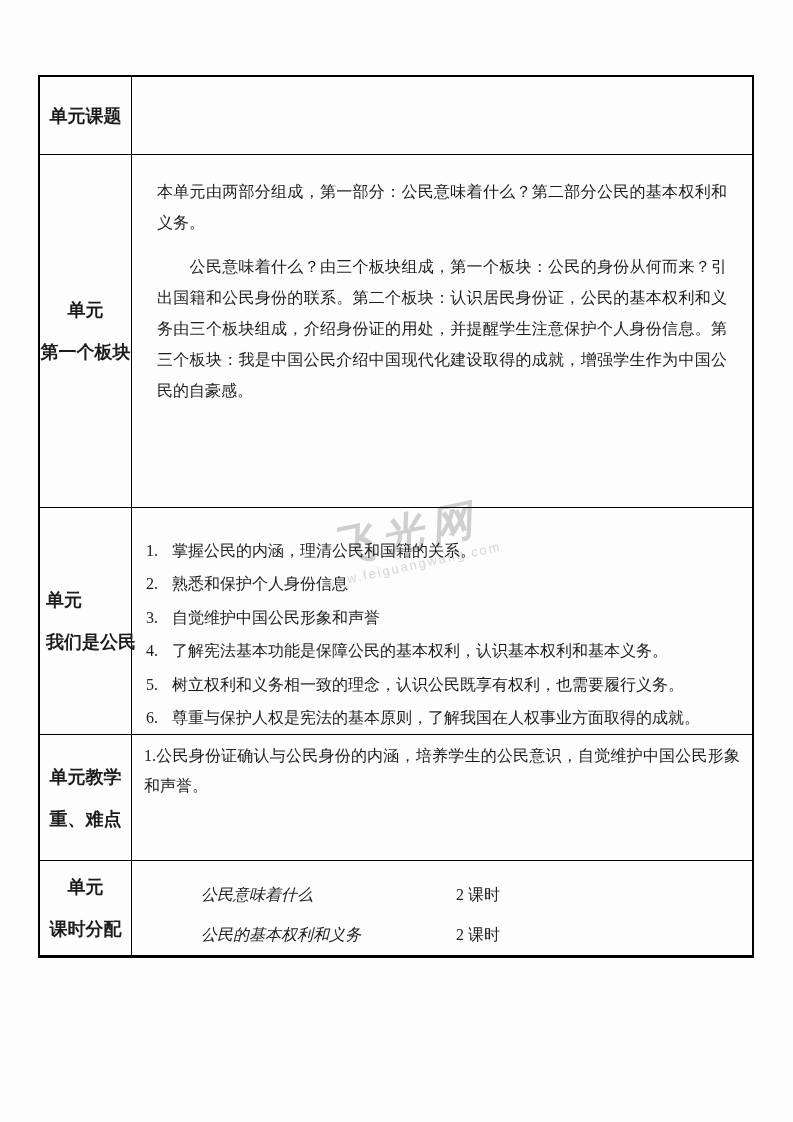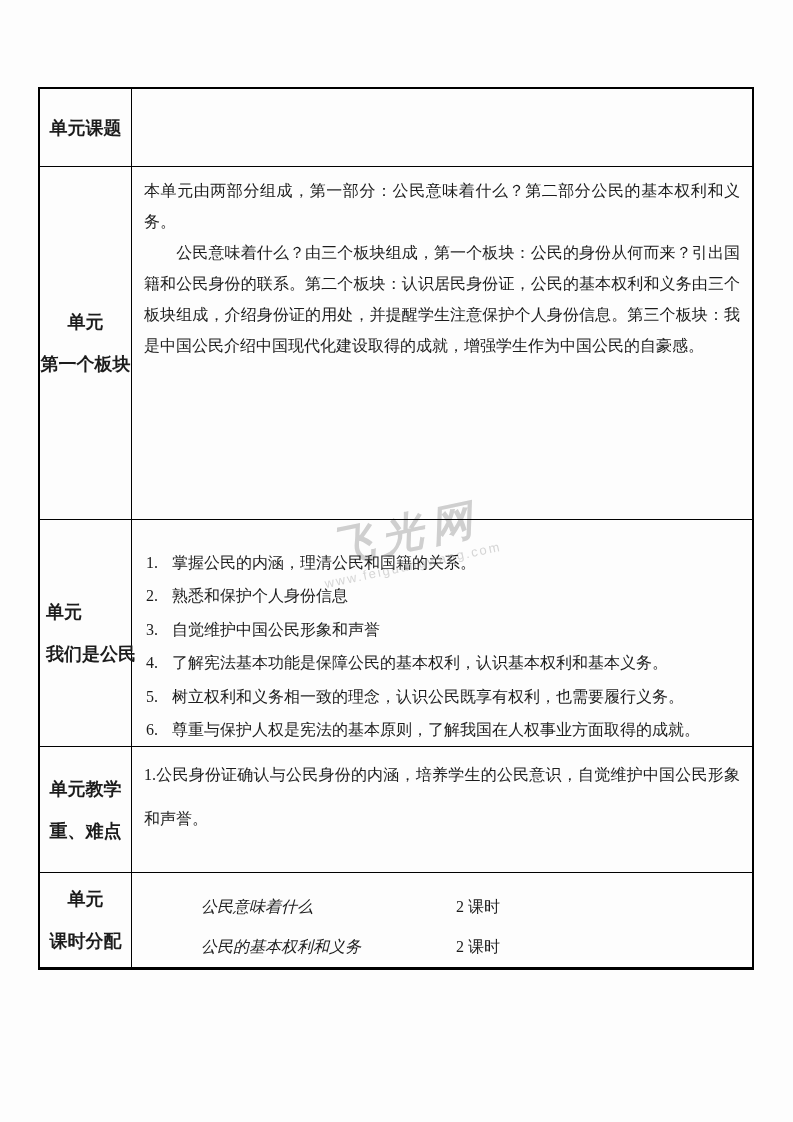--- a/index.html
+++ b/index.html
@@ -26,21 +26,21 @@
     font-size:42px;font-weight:bold;font-style:italic;
     letter-spacing:8px;color:#b3b3b3;line-height:1;
   }
   .wm-url{
     font-size:13px;color:#bdbdbd;letter-spacing:2px;
     margin-top:4px;font-family:"Liberation Sans",sans-serif;
   }
 
   
   .tbl{
-    position:absolute;left:38px;top:87px;width:716px;
+    position:absolute;left:38px;top:75px;width:716px;
     border:2px solid #000;border-bottom-width:3px;
     box-sizing:border-box;
     background:transparent;
     z-index:1;
   }
   .row{display:flex;box-sizing:border-box;}
   .row + .row{border-top:1px solid #000;}
   .hcell{
     width:92px;flex:0 0 92px;box-sizing:border-box;
     border-right:1px solid #000;
@@ -63,28 +63,28 @@
 
   .title-cell{
     display:flex;align-items:center;justify-content:center;
     padding:0;
   }
   .unit-title{
     color:#2222c2;font-weight:bold;font-size:21px;
     white-space:pre;letter-spacing:1px;
   }
 
-  .paras p{margin:0;text-align:justify;}
+  .paras p{margin:13px;text-align:justify;}
 
   .goals-cell{padding-top:26px;}
   .goal-item{display:flex;line-height:33.4px;}
   .goal-num{flex:0 0 26px;padding-left:2px;}
   .goal-text{flex:1;}
 
-  .points-cell{padding-top:6px;line-height:44px;}
+  .points-cell{padding-top:6px;line-height:30px;}
   .points-cell p{margin:0;text-align:justify;}
 
   .hours-cell{padding-top:14px;}
   .sched-row{display:flex;line-height:40px;}
   .sched-lesson{margin-left:57px;width:255px;font-style:italic;}
   .sched-hours{white-space:nowrap;}
 </style>
 </head>
 <body>
 

